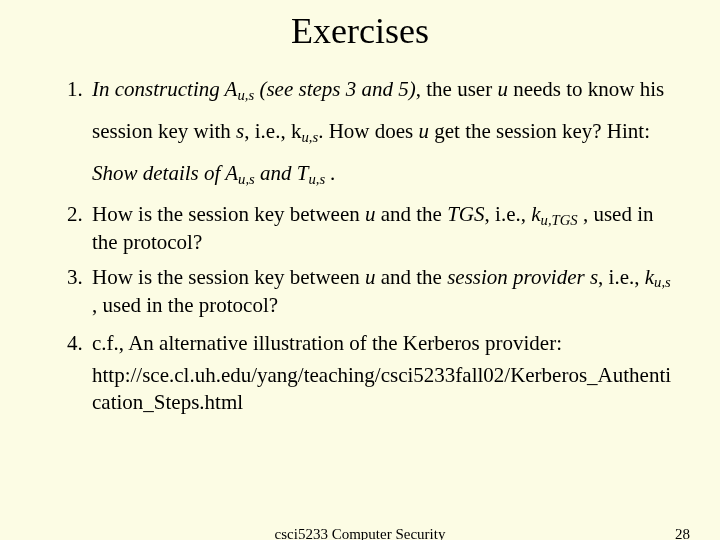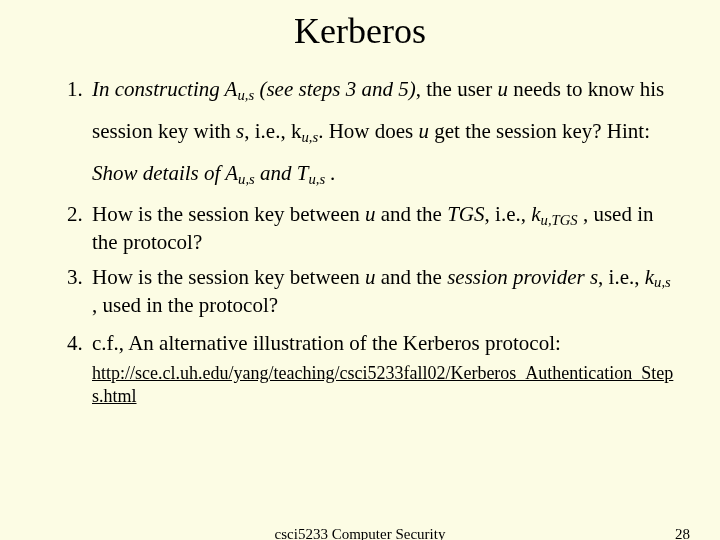--- a/index.html
+++ b/index.html
@@ -28,22 +28,21 @@
   }
   ol.main > li{
     margin-bottom:6px;
     padding-left:4px;
   }
   .q1{ line-height:2.0; margin-bottom:10px;}
   .q4{ margin-top:10px;}
   .ital{font-style:italic}
   sub{font-size:0.7em; font-style:italic; line-height:0; vertical-align:baseline; position:relative; top:0.25em;}
   .link{
-    font-size:18px;
-    text-decoration:underline;
+    font-size:21px;
     display:block;
     margin-top:4px;
     line-height:1.3;
     word-break:break-all;
   }
   .footer{
     position:absolute;
     bottom:14px;
     left:0;
     width:720px;
@@ -56,38 +55,38 @@
   }
   .foot-right{
     position:absolute;
     right:30px;
   }
 </style>
 </head>
 <body>
 
 <div class="slide">
-  <h1 class="title">Kerberos</h1>
+  <h1 class="title">Exercises</h1>
 
   <ol class="main">
 
     <li class="q1">
       <span class="ital">In constructing A</span><sub>u,s</sub><span class="ital"> (see steps 3 and 5)</span><span>, the user </span><span class="ital">u</span><span> needs to know his session key with </span><span class="ital">s</span><span>, i.e., k</span><sub>u,s</sub><span>.  How does </span><span class="ital">u</span><span> get the session key?    Hint: </span><span class="ital">Show details of A</span><sub>u,s</sub><span class="ital"> and T</span><sub>u,s</sub><span class="ital"> .</span>
     </li>
 
     <li>
       <span>How is the session key between </span><span class="ital">u</span><span> and the </span><span class="ital">TGS</span><span>, i.e., </span><span class="ital">k</span><sub>u,TGS</sub><span> , used in the protocol?</span>
     </li>
 
     <li>
       <span>How is the session key between </span><span class="ital">u</span><span> and the </span><span class="ital">session provider s</span><span>, i.e., </span><span class="ital">k</span><sub>u,s</sub><span> , used in the protocol?</span>
     </li>
 
     <li class="q4">
-      <span>c.f., An alternative illustration of the Kerberos protocol:</span>
+      <span>c.f., An alternative illustration of the Kerberos provider:</span>
       <span class="link">http://sce.cl.uh.edu/yang/teaching/csci5233fall02/Kerberos_Authentication_Steps.html</span>
     </li>
 
   </ol>
 </div>
 
 <div class="footer">
   <span class="foot-center">csci5233 Computer Security</span>
   <span class="foot-right">28</span>
 </div>

